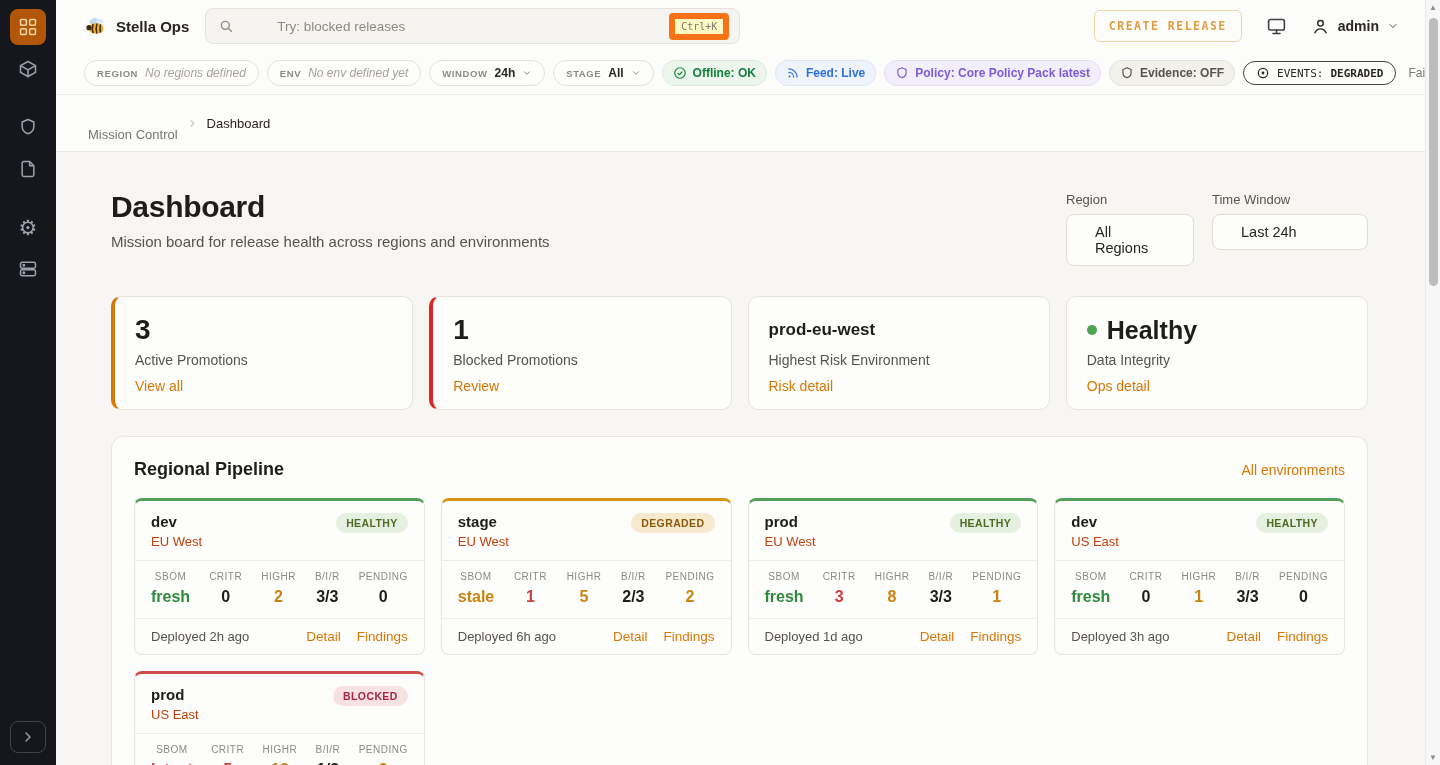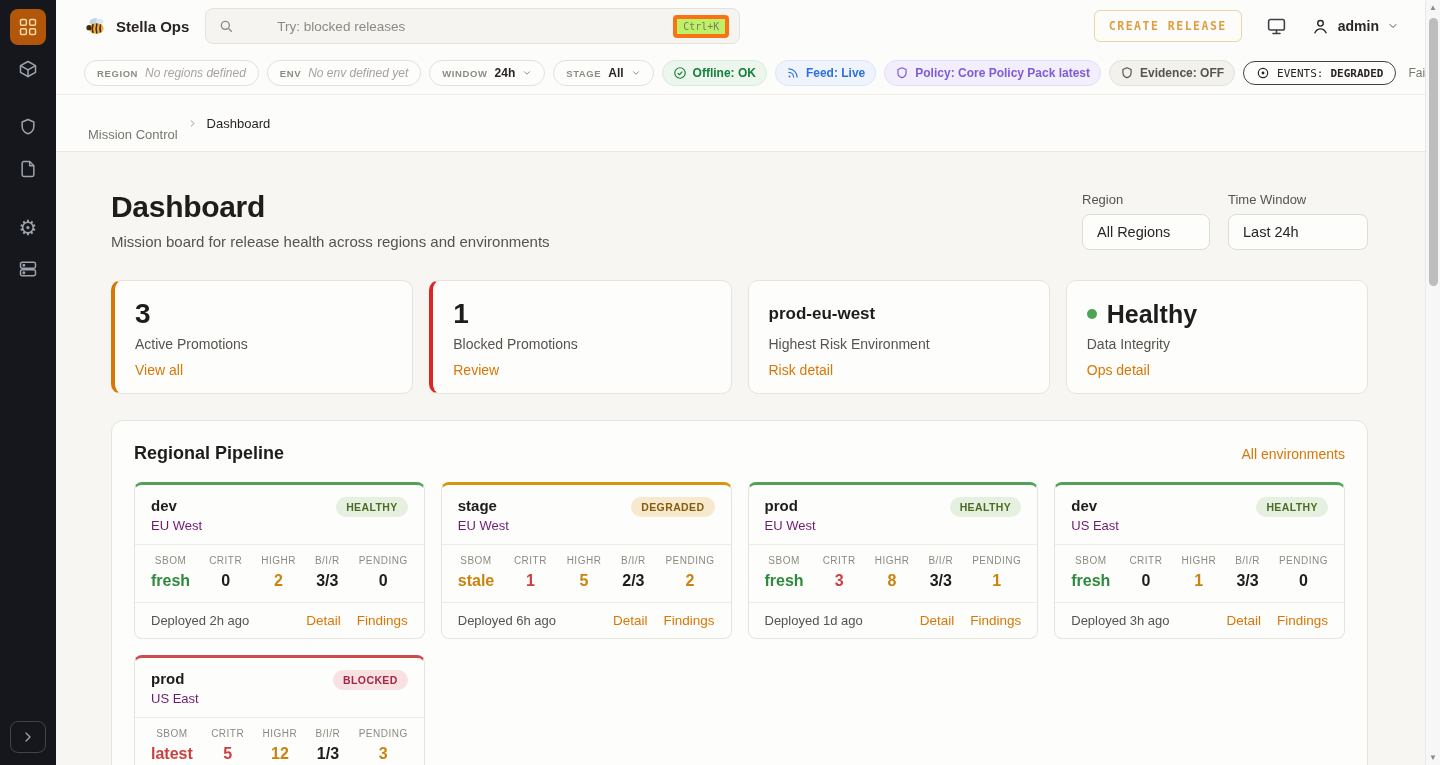--- a/index.html
+++ b/index.html
@@ -45,22 +45,22 @@
   .searchbox {
     width:535px; height:36px; background:#f5f4f0; border:1px solid #e4e2db; border-radius:8px;
     display:flex; align-items:center; padding:0 10px 0 12px; gap:9px; color:#8d8a82;
   }
   .searchbox input {
     border:none; outline:none; background:transparent; flex:1; font-size:13.5px;
     color:#6d28d9; font-family:"Liberation Sans",sans-serif;margin-left:32px;
   }
   .searchbox input::placeholder { color:#8d8a82; }
   .kbd {
-    font-family:"DejaVu Sans Mono",monospace; font-size:10px; border:4px solid #f97316;
-    background:#bef264; border-radius:4px; padding:2px 6px; color:#7c7970; white-space:nowrap;
+    font-family:"DejaVu Sans Mono",monospace; font-size:10px; border:6px solid #f97316;
+    background:#fef9c3; border-radius:4px; padding:2px 6px; color:#7c7970; white-space:nowrap;
   }
   .top-right { margin-left:auto; display:flex; align-items:center; gap:24px; }
   .create-btn {
     font-family:"DejaVu Sans Mono",monospace; font-size:11.5px; letter-spacing:1.5px;
     color:#e09d42; border:1px solid #edd3a6; background:transparent; border-radius:6px;
     padding:8px 14px; font-weight:700; cursor:pointer; white-space:nowrap;
   }
   .icon-btn { color:#3f3f46; cursor:pointer; display:flex; align-items:center; }
   .user { display:flex; gap:8px; align-items:center; font-size:14px; color:#292524; font-weight:600; cursor:pointer; }
   .user .chev { color:#57534e; }
@@ -104,25 +104,25 @@
 
   
   .content { flex:1; overflow:hidden; padding:38px 57px 0 55px; background:#f7f6f2; }
 
   .hero { display:flex; justify-content:space-between; align-items:flex-start; }
   .hero h1 { font-size:30px; margin:0; font-weight:800; color:#1f1d1a; letter-spacing:-.3px; }
   .hero .sub { margin-top:9px; font-size:15px; color:#57534e; }
   .filters { display:flex; gap:18px; padding-top:2px; }
   .filter-label { font-size:13px; color:#57534e; margin-bottom:7px; }
   .select {
-    background:#fdfdfb; border:1px solid #deddd4; border-radius:8px; padding:9px 14px;
+    background:#fdfdfb; border:1px solid #deddd4; border-radius:8px; padding:9px 28px;
     font-size:14.5px; color:#292524; cursor:pointer;
   }
   .select.w-region { width:128px; }
-  .select.w-window { width:140px; }
+  .select.w-window { width:156px; }
 
   
   .stat-grid { display:grid; grid-template-columns:repeat(4,1fr); gap:16px; margin-top:30px; }
   .scard { background:#fdfdfb; border:1px solid #e6e4dc; border-radius:10px; padding:16px 20px 14px; }
   .scard.accent-orange { border-left:4px solid #d97706; }
   .scard.accent-red { border-left:4px solid #dc2626; }
   .scard .val { font-size:28px; font-weight:800; color:#1f1d1a; height:34px; display:flex; align-items:center; }
   .scard .val.small { font-size:17px; }
   .scard .val.med { font-size:25px; }
   .scard .lbl { font-size:14px; color:#57534e; margin-top:5px; }
@@ -134,21 +134,21 @@
   .pipe-head { display:flex; justify-content:space-between; align-items:center; }
   .pipe-head h2 { margin:0; font-size:18px; color:#1f1d1a; font-weight:700; }
   .pipe-link { font-size:14px; color:#d97706; }
   .pipe-grid { margin-top:18px; display:grid; grid-template-columns:repeat(4,1fr); gap:16px; }
   .pcard { border:1px solid #e6e4dc; border-radius:8px; background:#fdfdfb; border-top-width:3px; border-top-style:solid; }
   .pcard.healthy  { border-top-color:#53a158; }
   .pcard.degraded { border-top-color:#d9940e; }
   .pcard.blocked  { border-top-color:#d04b4b; }
   .pc-head { padding:12px 16px 11px; display:flex; justify-content:space-between; align-items:flex-start; }
   .pc-env { font-size:15px; font-weight:700; color:#1f1d1a; }
-  .pc-region { font-size:13px; color:#701a75; margin-top:4px; }
+  .pc-region { font-size:13px; color:#c2410c; margin-top:4px; }
   .badge { font-size:10.5px; font-weight:700; padding:4px 10px; border-radius:999px; letter-spacing:.4px; white-space:nowrap; }
   .badge-healthy  { background:#e6f0e0; color:#4d6b22; }
   .badge-degraded { background:#f6e9cd; color:#8a5a0b; }
   .badge-blocked  { background:#f8e1e3; color:#a52644; }
   .pc-stats { border-top:1px solid #eeece5; display:flex; padding:10px 16px 12px; justify-content:space-between; }
   .metric { text-align:center; }
   .m-lbl { font-size:10px; letter-spacing:.5px; color:#8d8a82; }
   .m-val { font-size:16px; font-weight:700; color:#1f1d1a; margin-top:6px; }
   .m-val.ok { color:#2f8a3e; }
   .m-val.warn { color:#c9830e; }

